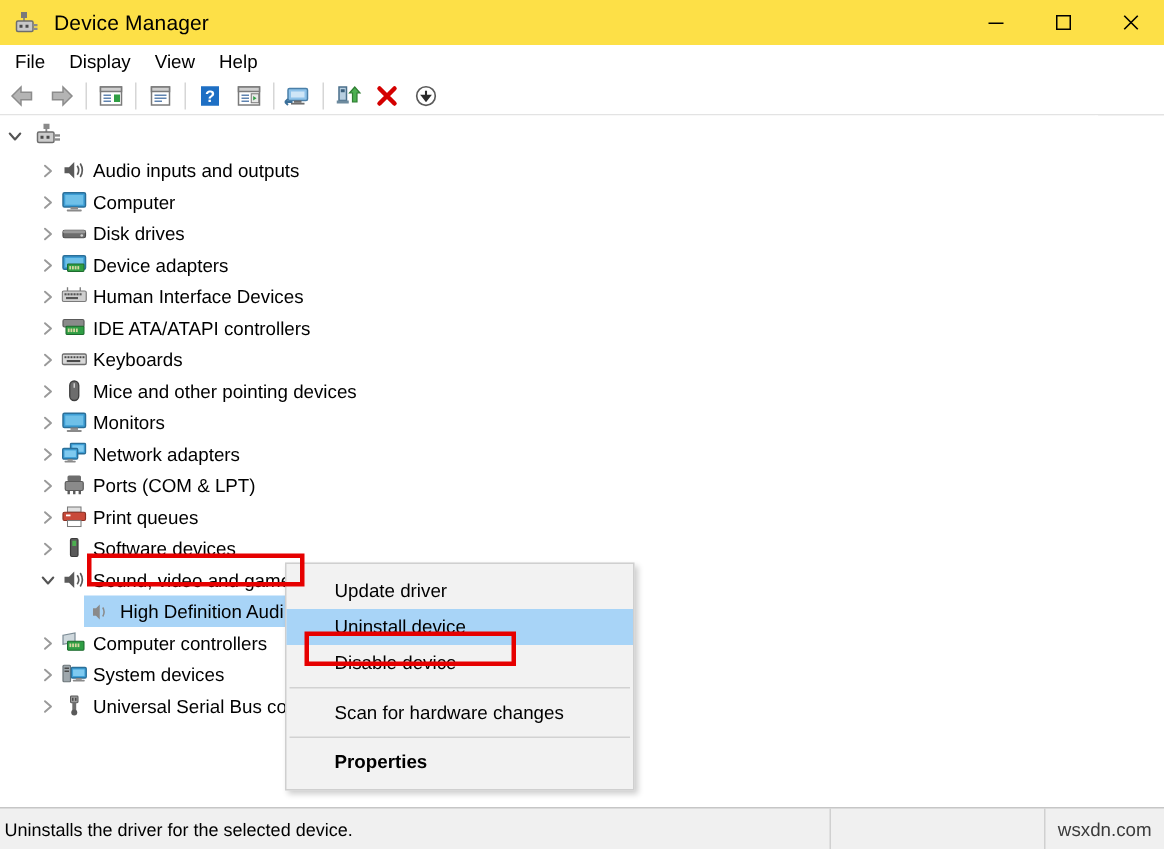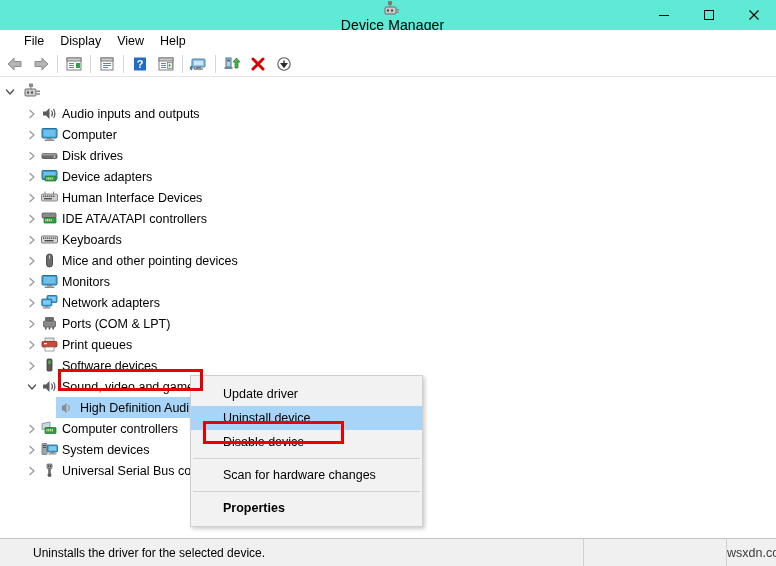--- a/index.html
+++ b/index.html
@@ -13,22 +13,22 @@
   #app {
     position: relative;
     width: 776px; height: 566px;
     background: #ffffff;
   }
 
   
   .titlebar {
     position: absolute; left: 0; top: 0;
     width: 776px; height: 30px;
-    background: #5eead4;
-    display: flex; align-items: center; flex-direction: column;
+    background: #fde047;
+    display: flex; align-items: center;
   }
   .title-icon {
     margin-left: 9px; width: 18px; height: 18px;
     display: flex; align-items: center; justify-content: center;
   }
   .title-text {
     margin-left: 9px;
     font-size: 14px; color: #000000;
     letter-spacing: 0.1px;
   }
@@ -42,21 +42,21 @@
     color: #000; font-size: 13px;
     cursor: default;
   }
 
   
   .menubar {
     position: absolute; left: 0; top: 30px;
     width: 776px; height: 21px;
     background: #ffffff;
     display: flex; align-items: center;
-    padding-left: 16px;
+    padding-left: 2px;
   }
   .menu-item {
     font-size: 12.5px; color: #000;
     padding: 2px 8px;
     cursor: default;
   }
 
   
   .toolbar {
     position: absolute; left: 0; top: 51px;
@@ -179,21 +179,21 @@
     width: 2px; height: 461px;
     background: #ffffff;
   }
 
   
   .statusbar {
     position: absolute; left: 0; top: 538px;
     width: 776px; height: 28px;
     background: #f0f0f0;
     border-top: 1px solid #c6c6c6;
-    display: flex; align-items: center; padding-left: 30px;
+    display: flex; align-items: center;
   }
   .status-cell-main {
     flex: 0 0 554px;
     height: 27px;
     display: flex; align-items: center;
     padding-left: 3px;
     font-size: 12px; color: #000;
     border-right: 1px solid #d0d0d0;
   }
   .status-cell-mid {

